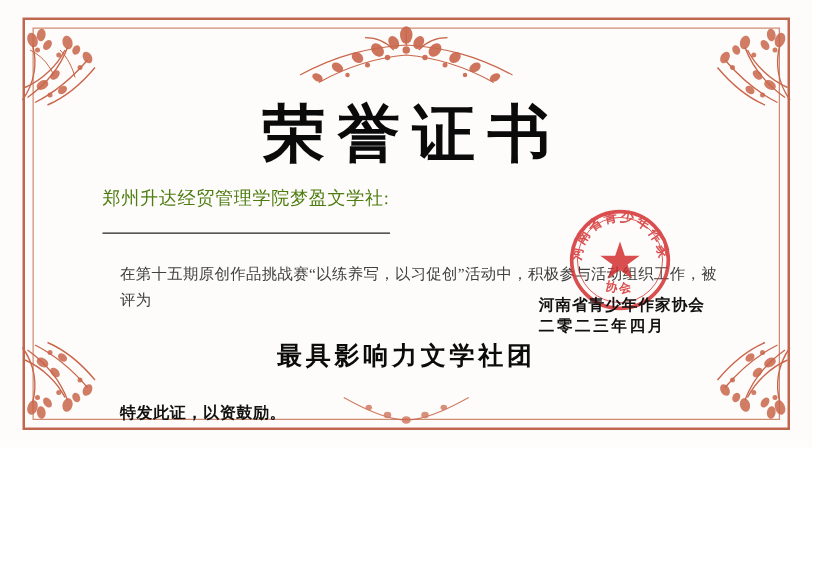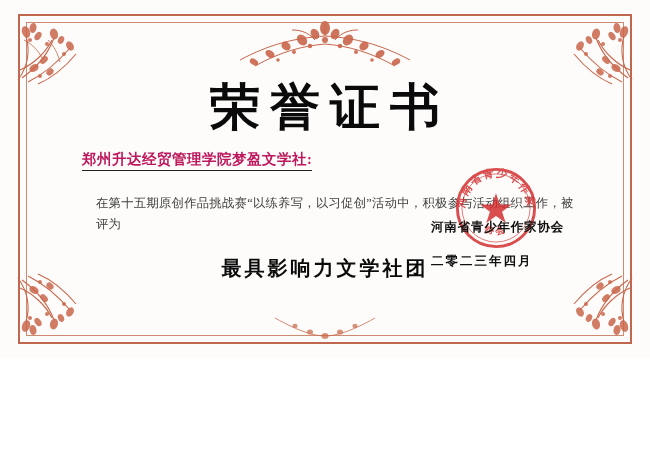--- a/index.html
+++ b/index.html
@@ -94,26 +94,26 @@
 
   
   .body-block {
     position: absolute;
     left: 72px;
     right: 72px;
     top: 150px;
   }
   .recipient {
     font-size: 14.5px;
-    font-weight: bold;
-    color: #be185d;
+    font-weight: normal;
+    color: #4d7c0f;
     letter-spacing: .5px;
     border-bottom: 1px solid #222;
     display: inline-block;
-    padding-bottom: 1px;
+    padding-bottom: 17px;
     line-height: 1.3;
   }
   .recipient-wrap {
     margin-left: 10px;
   }
   .paragraph {
     margin-top: 22px;
     margin-left: 24px;
     font-size: 12.3px;
     color: #404040;
@@ -145,21 +145,21 @@
     bottom: 88px;
     color: #111;
   }
   .sig-org {
     font-size: 12.5px;
     font-weight: bold;
     letter-spacing: .8px;
     white-space: nowrap;
   }
   .sig-date {
-    margin-top: 17px;
+    margin-top: 0;
     font-size: 12.5px;
     font-weight: bold;
     letter-spacing: 2px;
     white-space: nowrap;
   }
 
   
   .seal {
     position: absolute;
     right: 108px;
@@ -323,20 +323,21 @@
   </div>
 
   <div class="title">荣誉证书</div>
 
   <div class="body-block">
     <div class="recipient-wrap">
       <span class="recipient">郑州升达经贸管理学院梦盈文学社:</span>
     </div>
     <div class="paragraph">在第十五期原创作品挑战赛“以练养写，以习促创”活动中，积极参与活动组织工作，被评为</div>
     <div class="award">最具影响力文学社团</div>
+    <div class="closing">特发此证，以资鼓励。</div>
   </div>
 
   <div class="seal">
     <svg viewBox="0 0 100 100" xmlns="http://www.w3.org/2000/svg">
       <defs>
         <path id="sealArcTop" d="M 16,50 A 34,34 0 0 1 84,50"></path>
         <path id="sealArcBottom" d="M 22,50 A 28,28 0 0 0 78,50"></path>
       </defs>
       <g opacity="0.82">
         <circle cx="50" cy="50" r="42" fill="none" stroke="#d2282a" stroke-width="3.2"></circle>

